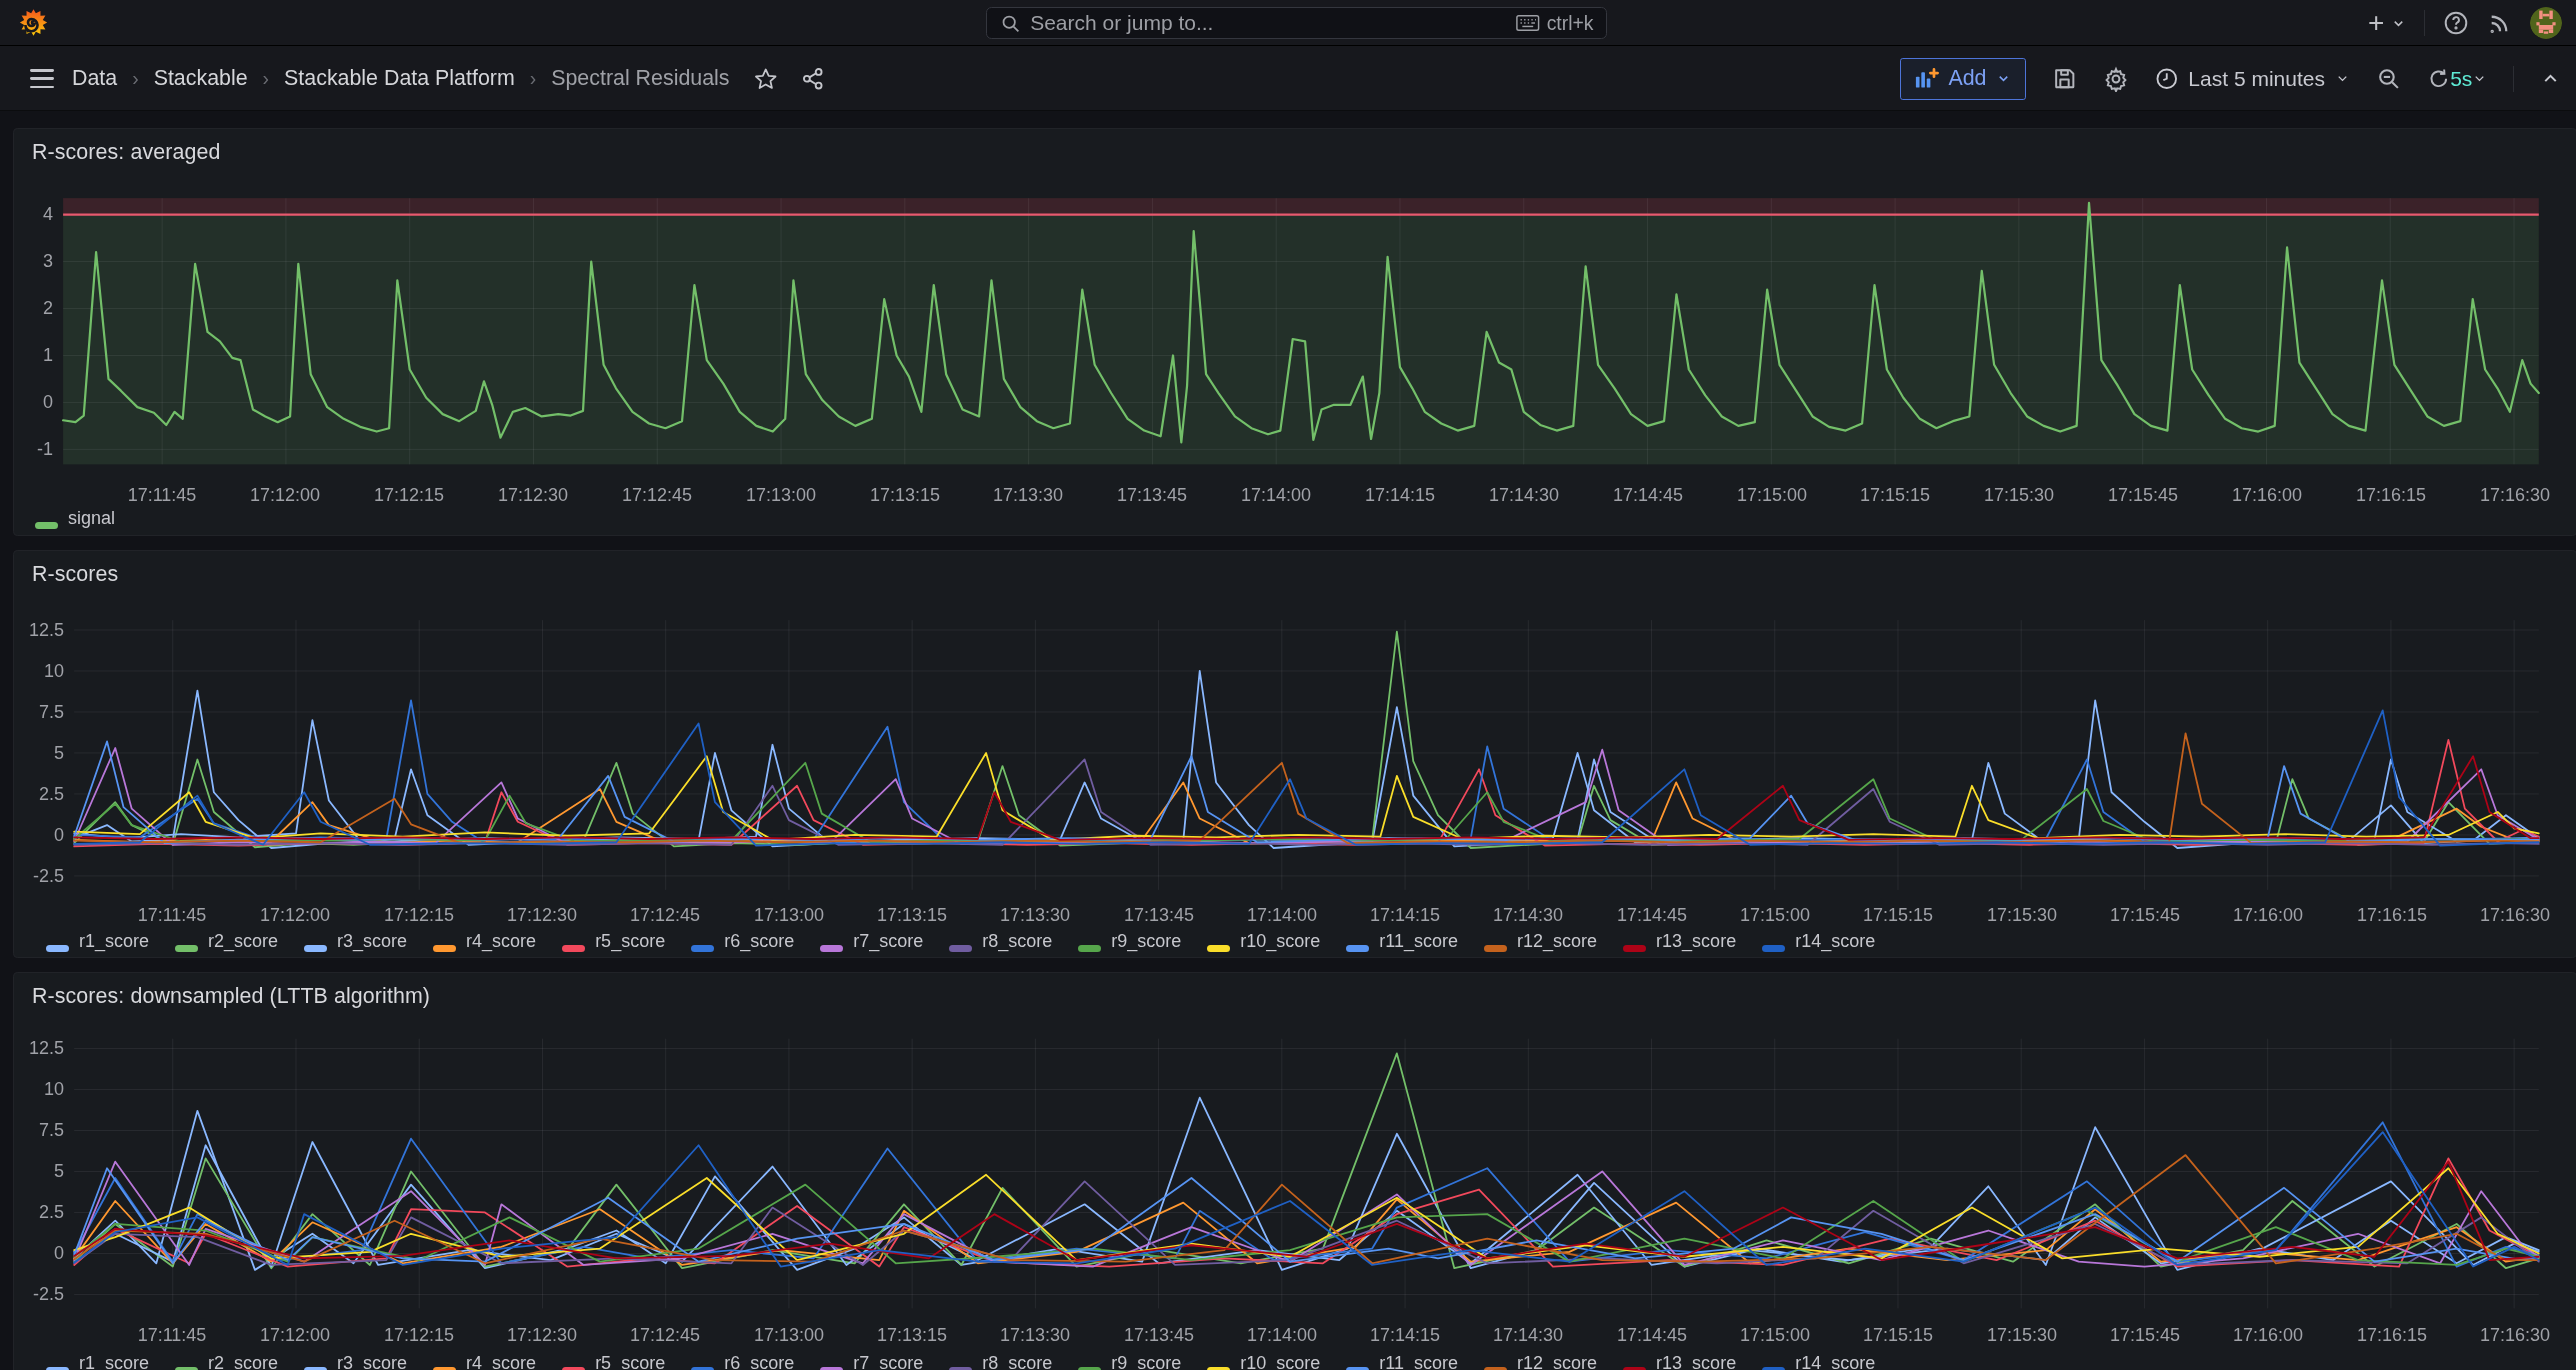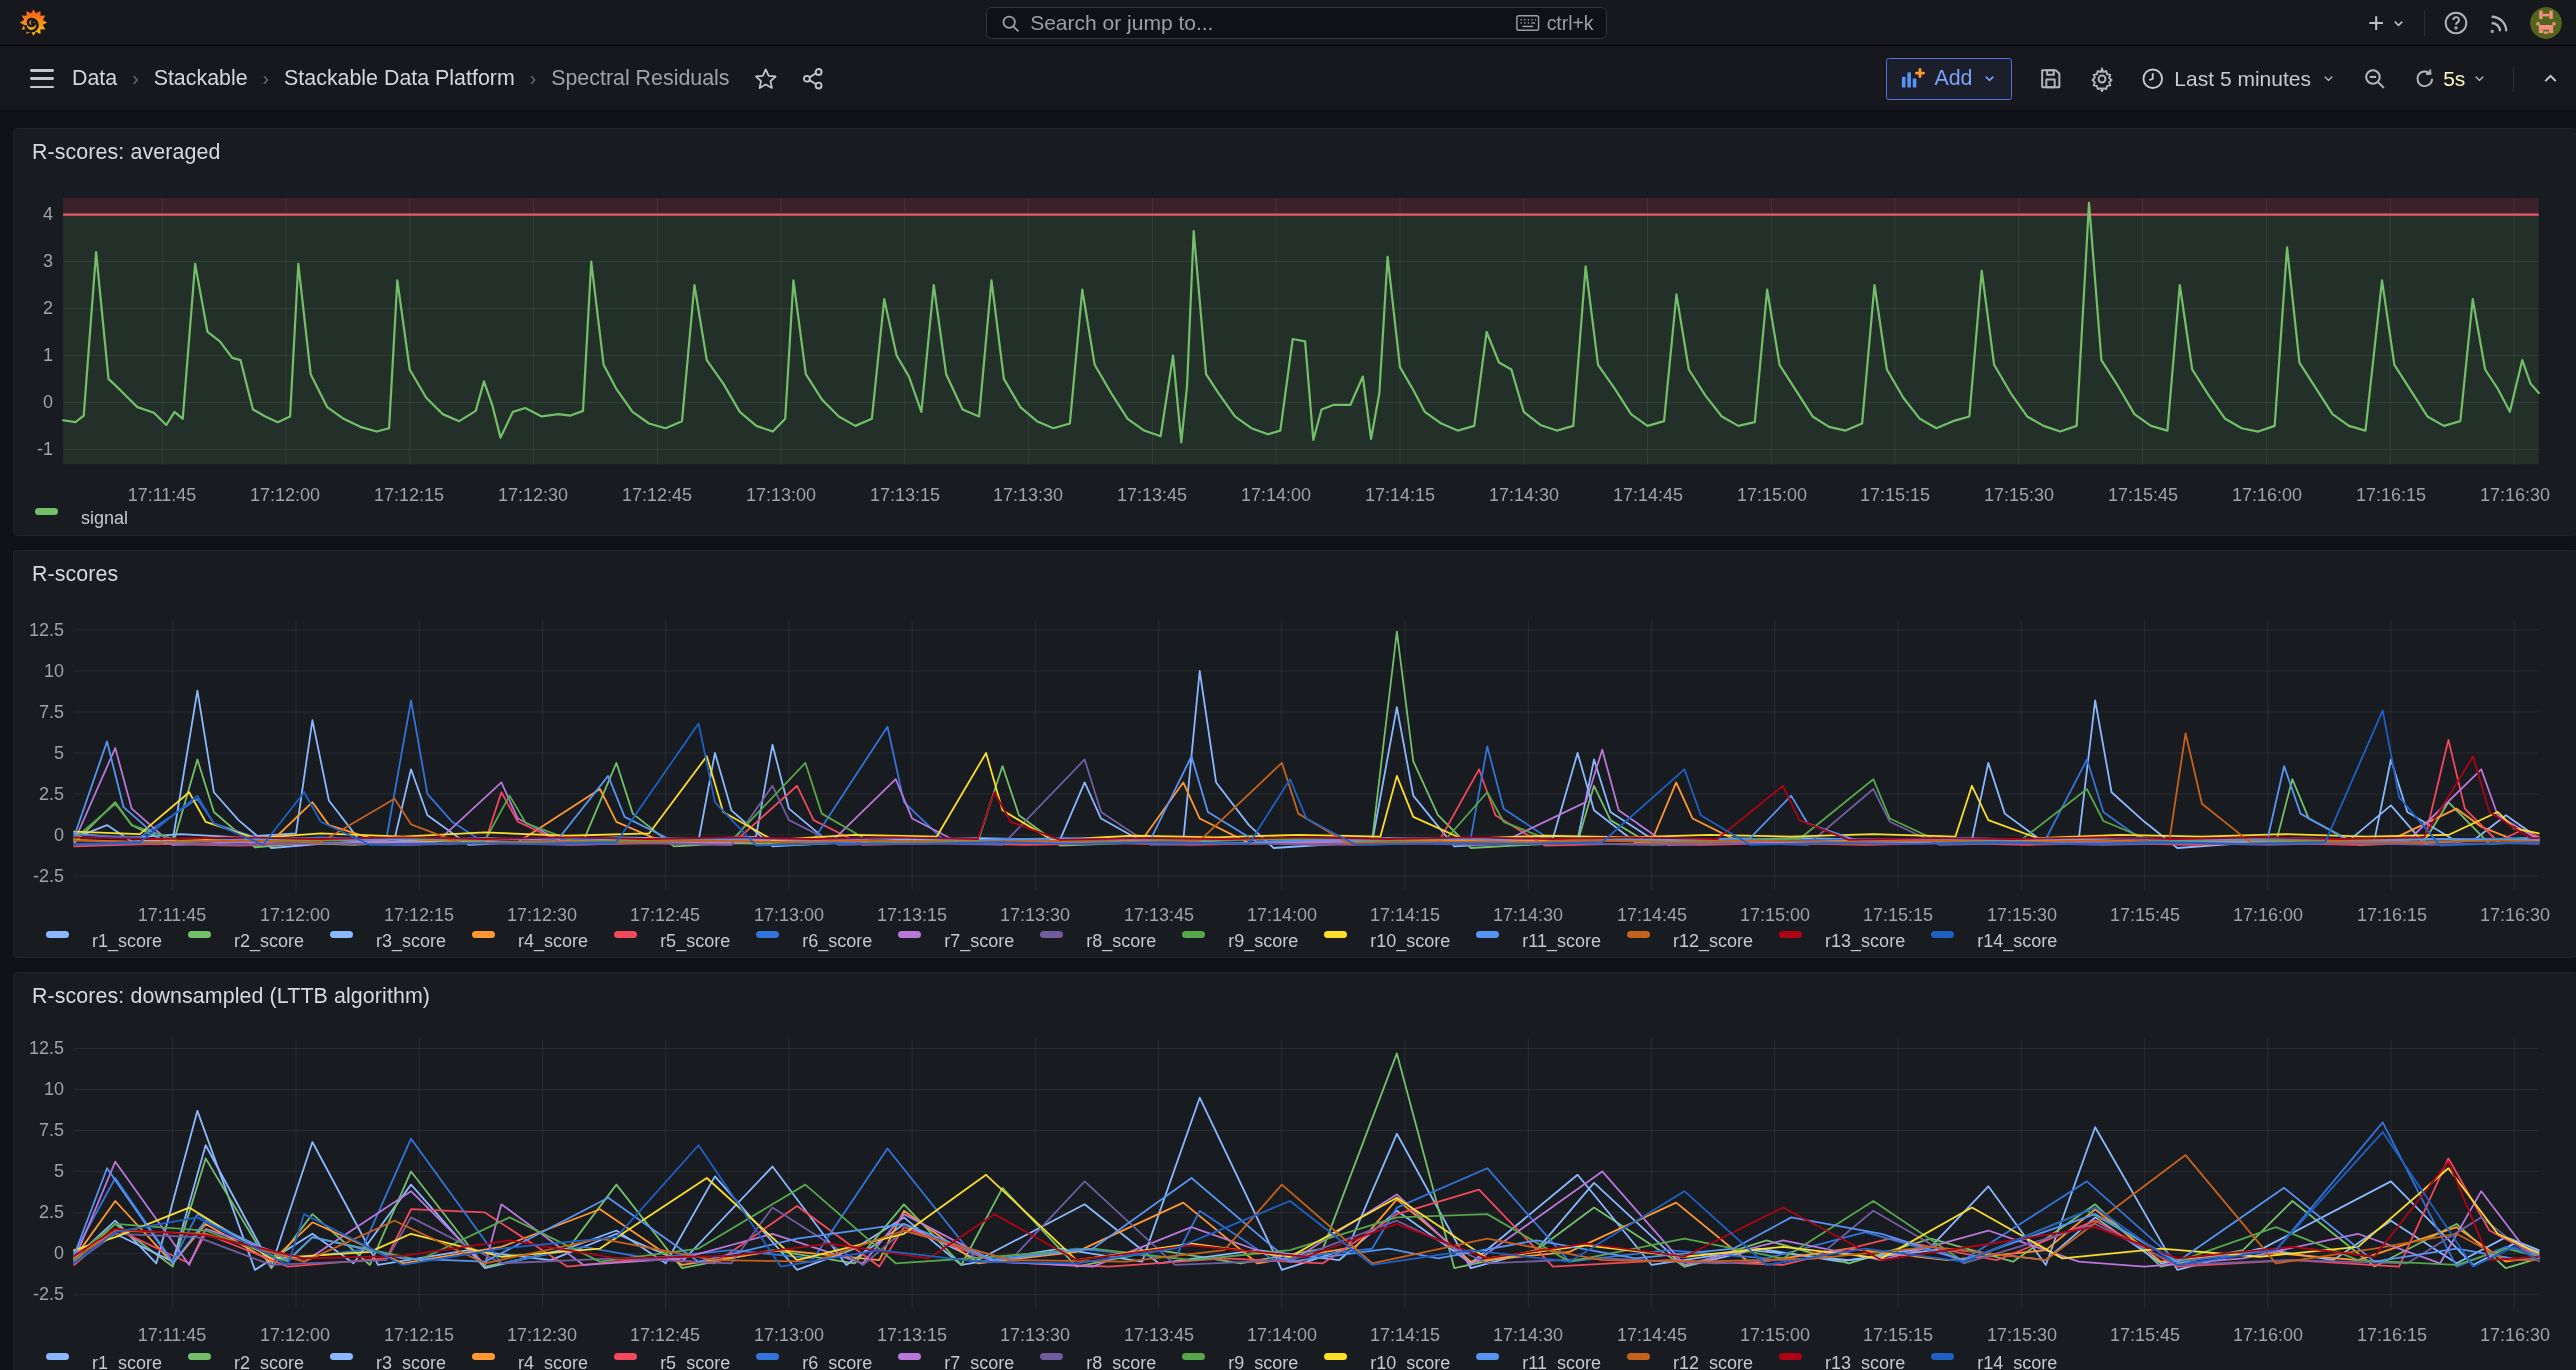--- a/index.html
+++ b/index.html
@@ -32,30 +32,30 @@
   .crumbs { position:absolute; left:72px; top:0; height:65px; display:flex; align-items:center; gap:15px; font-size:21.4px; }
   .crumb { color:#d5d6da; cursor:pointer; white-space:nowrap; }
   .crumb.current { color:#9fa1a7; cursor:default; }
   .crumb-sep { color:#6a6c73; font-size:19.4px; }
   .crumb-icons { display:flex; align-items:center; gap:23.5px; margin-left:9.7px; }
   .nav-right { position:absolute; right:15px; top:0; height:65px; display:flex; align-items:center; gap:26px;padding-left:48px; }
   .add-btn { display:flex; align-items:center; gap:9.7px; border:0.7px solid #4d74d9; border-radius:2.8px;
     height:42px; padding:0 14px; color:#7da1f5; font-size:21.4px; cursor:pointer; background:rgba(61,113,217,0.08); }
   .tool-ic { color:#b3b5bc; cursor:pointer; display:flex; align-items:center; }
   .timepick { display:flex; align-items:center; gap:9.7px; color:#c9cad1; font-size:21px; cursor:pointer; }
-  .fivesec { display:flex; align-items:center; gap:7px; color:#fef9c3; font-size:21px; cursor:pointer; }
+  .fivesec { display:flex; align-items:center; color:#5eead4; font-size:21px; cursor:pointer; }
   
   .panel { position:absolute; left:13px; width:2564px; height:408px;
     background:#181b1f; border:0.7px solid #212328; border-radius:4.2px; }
   .panel h2 { position:absolute; left:18px; top:11px; font-size:21.4px; font-weight:500; color:#d8d9dd; letter-spacing:0.1px; cursor:pointer; }
   .chart { position:absolute; inset:0; }
   .ylab { position:absolute; text-align:right; font-size:18px; color:#a0a2a8; }
   .xlab { position:absolute; transform:translateX(-50%); font-size:18px; color:#a0a2a8; white-space:nowrap; }
   .legend { position:absolute; display:flex; flex-wrap:nowrap; gap:26px; align-items:center; }
-  .leg-item { display:flex; align-items:flex-start; gap:23px; cursor:pointer; }
+  .leg-item { display:flex; align-items:flex-end; gap:10px; cursor:pointer; }
   .leg-pill { width:23px; height:7px; border-radius:3.5px; }
   .leg-txt { font-size:18px; color:#c7c8ce; }
   svg.plot { position:absolute; left:0; top:0; }
 </style>
 </head>
 <body>
 
 <header class="topbar">
   <div class="logo">
     <svg viewBox="0 0 100 100" width="29" height="29">

